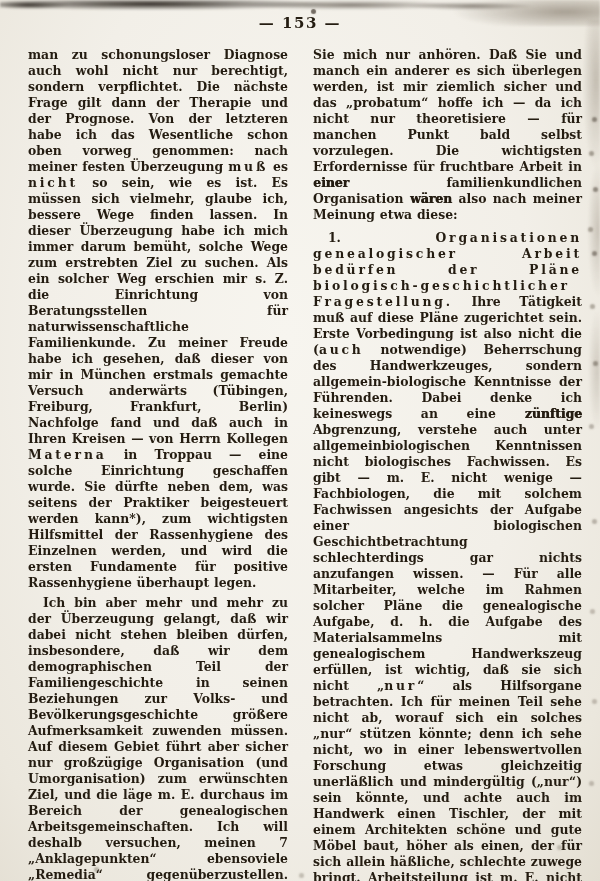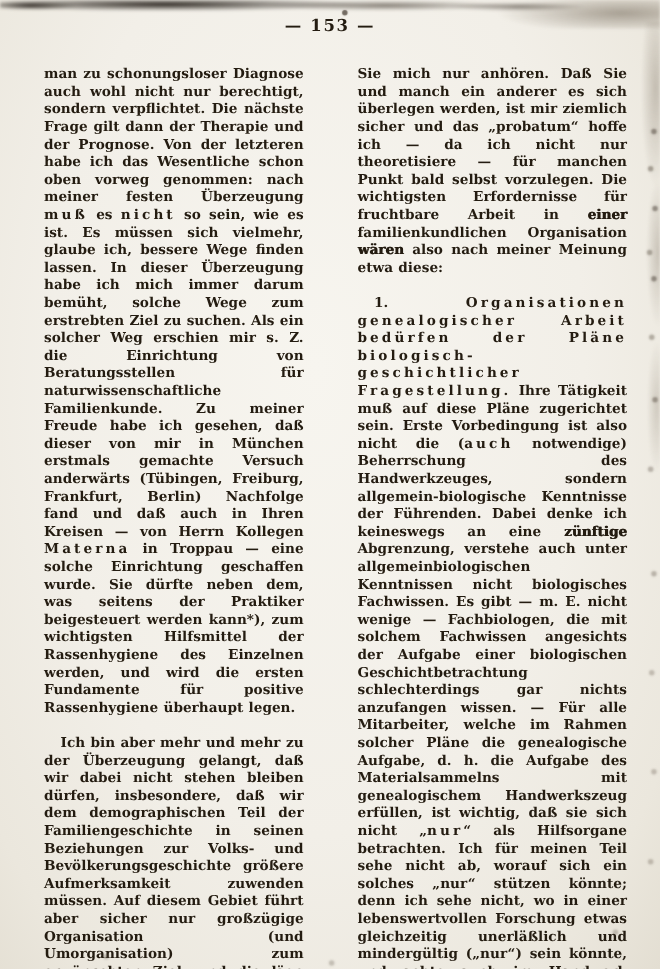--- a/index.html
+++ b/index.html
@@ -63,21 +63,21 @@
   }
   .columns {
     display: flex;
     gap: 17px;
     padding: 11px 14px 0 24px;
   }
   .col { text-align: justify; }
   .col-left  { width: 268px; flex: 0 0 268px; }
   .col-right { flex: 1 1 auto; }
   .para {
-    margin: 16px;
+    margin: 4px;
     font-size: 12.4px;
     line-height: 16px;
     font-weight: bold;
     word-spacing: 0.5px;
   }
   .para.indent { text-indent: 15px; }
   .para.gap-before { margin-top: 7px; }
   .run-sp { letter-spacing: 2.8px; }
   .run-b  { text-shadow: 0.6px 0 currentColor; }
 </style>

